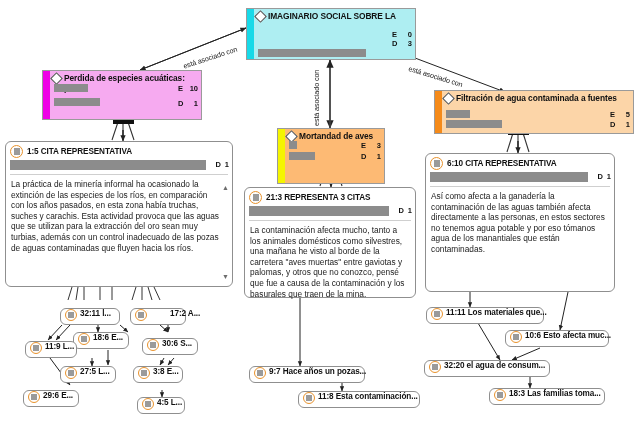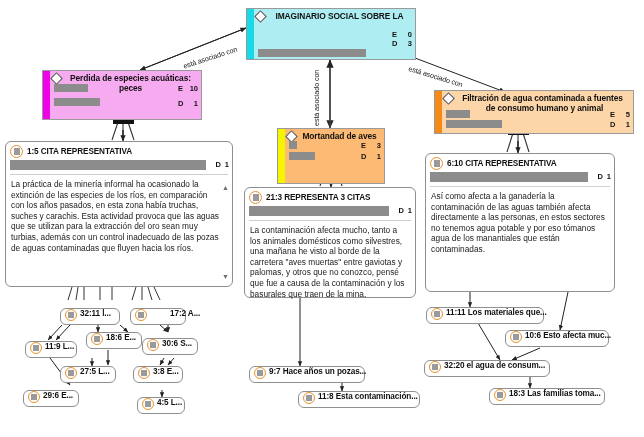--- a/index.html
+++ b/index.html
@@ -21,21 +21,20 @@
     display:flex;
     z-index:3;
   }
   .concept .stripe{width:7px;flex:0 0 7px;}
   .concept .cbody{flex:1;position:relative;padding:2px 4px 2px 3px;}
   .concept .ctitle{
     font-size:8.4px;line-height:10px;color:#111;
     font-weight:bold;
     padding-left:11px;
     letter-spacing:-0.1px;
-    text-align:center;
   }
   .diamond{
     position:absolute;left:2px;top:3px;
     width:7px;height:7px;
     background:#ffffff;
     border:1px solid #4d4d4d;
     transform:rotate(45deg);
   }
   .counts{
     position:absolute;right:3px;
@@ -248,21 +247,20 @@
       <div class="bar" style="top:12px;width:8px;"></div>
       <div class="bar" style="top:23px;width:26px;"></div>
     </div>
   </div>
 
   <div class="concept" style="left:434px;top:90px;width:200px;height:44px;background:#fcd5a8;">
     <div class="stripe" style="background:#f58a19;"></div>
     <div class="cbody">
       <div class="diamond"></div>
       <div class="ctitle">Filtración de agua contaminada a fuentes</div>
-      <div class="ctitle" style="padding-left:15px;">de consumo humano y animal</div>
       <div class="counts" style="top:20px;">
         <span class="lbl">E</span><span class="num">5</span>
       </div>
       <div class="counts" style="top:30px;">
         <span class="lbl">D</span><span class="num">1</span>
       </div>
       <div class="bar" style="top:19px;width:24px;"></div>
       <div class="bar" style="top:29px;width:56px;"></div>
     </div>
   </div>
@@ -321,21 +319,21 @@
   <div class="leaf" style="left:60px;top:308px;width:60px;">
     <span class="doc-icon"></span>
     <span class="ltxt">32:11 l...</span>
   </div>
 
   <div class="leaf" style="left:130px;top:308px;width:56px;gap:20px;">
     <span class="doc-icon"></span>
     <span class="ltxt">17:2 A...</span>
   </div>
 
-  <div class="leaf" style="left:86px;top:332px;width:56px;">
+  <div class="leaf" style="left:73px;top:332px;width:56px;">
     <span class="doc-icon"></span>
     <span class="ltxt">18:6 E...</span>
   </div>
 
   <div class="leaf" style="left:142px;top:338px;width:56px;">
     <span class="doc-icon"></span>
     <span class="ltxt">30:6 S...</span>
   </div>
 
   <div class="leaf" style="left:25px;top:341px;width:52px;">

